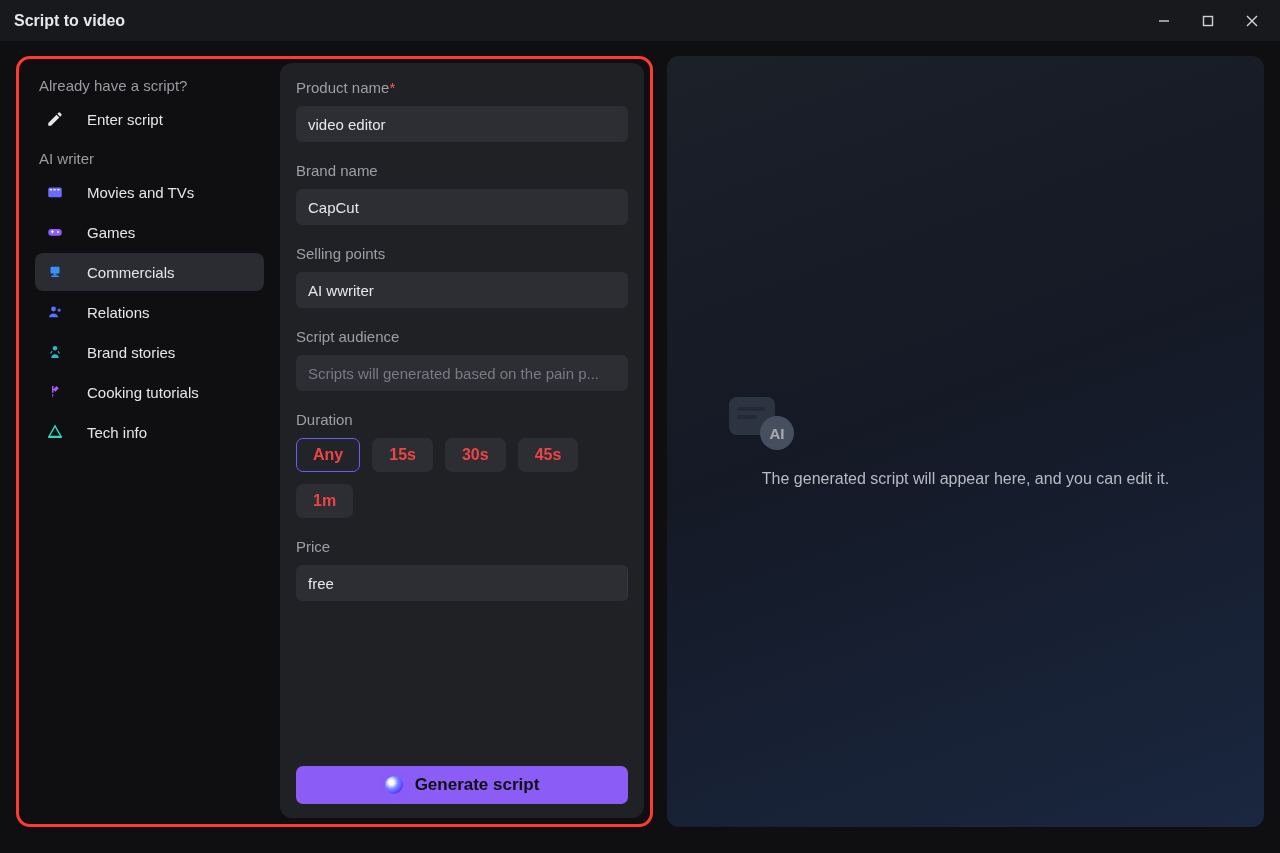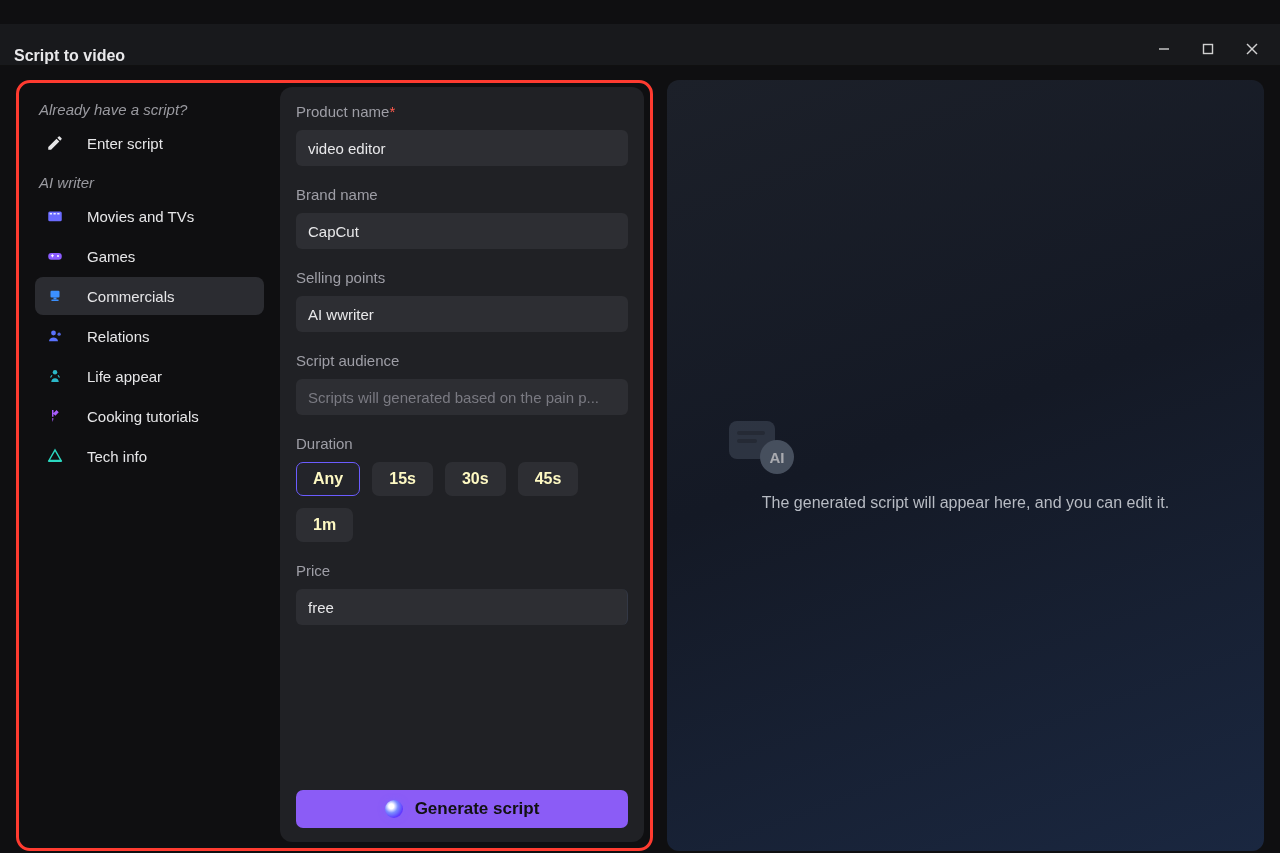--- a/index.html
+++ b/index.html
@@ -1,38 +1,38 @@
 <!DOCTYPE html>
 <html><head>
 <meta charset="utf-8">
 <style>
   * { box-sizing: border-box; margin: 0; padding: 0; }
   html, body { width: 1280px; height: 853px; font-family: "Segoe UI", Arial, sans-serif; background:#0f0f11; color:#d6d6d8; overflow:hidden; }
-  .titlebar { height:42px; display:flex; align-items:flex-end; justify-content:space-between; padding:0 6px 0 14px; background:#18191c; border-bottom:1px solid #101010;margin-top:24px;}
+  .titlebar { height:42px; display:flex; align-items:center; justify-content:space-between; padding:0 6px 0 14px; background:#18191c; border-bottom:1px solid #101010;}
   .titlebar .title { font-size:16px; font-weight:600; color:#e8e8ea; }
   .window-controls { display:flex; }
   .window-controls div { width:44px; height:32px; display:flex; align-items:center; justify-content:center; color:#d0d0d0; }
   .window-controls svg { stroke:#d0d0d0; }
   .content { position:relative; top:0; height:calc(853px - 42px); padding:14px 16px 14px 16px; display:flex; gap:14px;}
   .left-pane { position:relative; width:637px; height:771px; border:3px solid #ff3b30; border-radius:14px; padding:4px 6px 6px 4px; display:flex; gap:10px; background:transparent;}
   .sidebar { width:247px; padding:8px 0 8px 8px; }
-  .sidebar-section-label { font-size:15px; color:#9a9aa0; margin:6px 8px 6px 8px;font-style:italic; }
+  .sidebar-section-label { font-size:15px; color:#9a9aa0; margin:6px 8px 6px 8px; }
   .sidebar-item { display:flex; align-items:center; gap:22px; height:38px; padding:0 10px; margin:2px 6px 2px 4px; border-radius:8px; color:#e6e6e8; font-size:15px; cursor:pointer;}
   .sidebar-item.active { background:#2b2c31; }
   .sidebar-item .icon { width:20px; height:20px; display:flex; align-items:center; justify-content:center; flex-shrink:0; }
   .sidebar-item .icon svg { width:18px; height:18px; }
   .form-panel { flex:1; background:#202125; border-radius:12px; padding:16px 16px 14px 16px; display:flex; flex-direction:column; gap:6px;}
   .field-group { margin-bottom:14px; }
   .field-label { font-size:15px; color:#9e9ea6; margin-bottom:10px; display:flex; align-items:center; }
   .req { color:#ff5a4d; }
   .text-input { width:100%; height:36px; background:#2d2e33; border:none; border-radius:6px; padding:10px 12px; color:#e8e8ea; font-size:15px; outline:none;}
   .text-input::placeholder { color:#7a7a82; }
   .price-input { border-right:1px solid #5a7dbf22; } 
   .duration-row { display:flex; flex-wrap:wrap; gap:12px; }
-  .chip { height:34px; padding:4px 16px; background:#2d2e33; border-radius:7px; color:#fef9c3; font-size:16px; font-weight:600; display:flex; align-items:center; cursor:pointer; border:1px solid transparent;}
+  .chip { height:34px; padding:4px 16px; background:#2d2e33; border-radius:7px; color:#ef4444; font-size:16px; font-weight:600; display:flex; align-items:center; cursor:pointer; border:1px solid transparent;}
   .chip.selected { border:1.5px solid #6b5cff; background:#23242a; }
   .generate-btn { width:100%; height:38px; margin-top:auto; background:#8b5cf6; border:none; border-radius:7px; color:#111; font-size:17px; font-weight:600; display:flex; align-items:center; justify-content:center; gap:12px; cursor:pointer;}
   .gen-orb { width:18px; height:18px; border-radius:50%; background:radial-gradient(circle at 35% 35%, #fff 15%, #7a8bff 40%, #5d3bff 70%, #9b3bff 90%); box-shadow:0 0 6px rgba(120,100,255,.6);}
   .right-pane { flex:1; height:771px; background:linear-gradient(160deg,#1c2029 0%, #141925 45%, #1a2740 100%); border-radius:12px; display:flex; flex-direction:column; justify-content:center; padding:0 56px; }
   .placeholder-icon { width:72px; height:56px; position:relative; margin-bottom:18px; opacity:.7;}
   .placeholder-text { text-align:center; color:#b7bbc3; font-size:16px; line-height:1.5;}
 </style>
 </head>
 <body>
 
@@ -121,21 +121,21 @@
       </div>
 
       <div class="sidebar-item">
         <span class="icon">
           <svg viewBox="0 0 24 24" fill="#2bb8c8">
               <circle cx="12" cy="7" r="3"></circle>
               <path d="M7 20c0-3 2.2-5 5-5s5 2 5 5z"></path>
               <path d="M8 11l-2 3M16 11l2 3" stroke="#2bb8c8" stroke-width="1.6" fill="none"></path>
             </svg>
         </span>
-        <span>Life appear</span>
+        <span>Brand stories</span>
       </div>
 
       <div class="sidebar-item">
         <span class="icon">
           <svg viewBox="0 0 24 24" fill="#a85cff">
               <path d="M8 4h2v9H8zM8 15h2l-1 5zM14 4l3 3-4.5 4.5-3-3z"></path>
             </svg>
         </span>
         <span>Cooking tutorials</span>
       </div>

